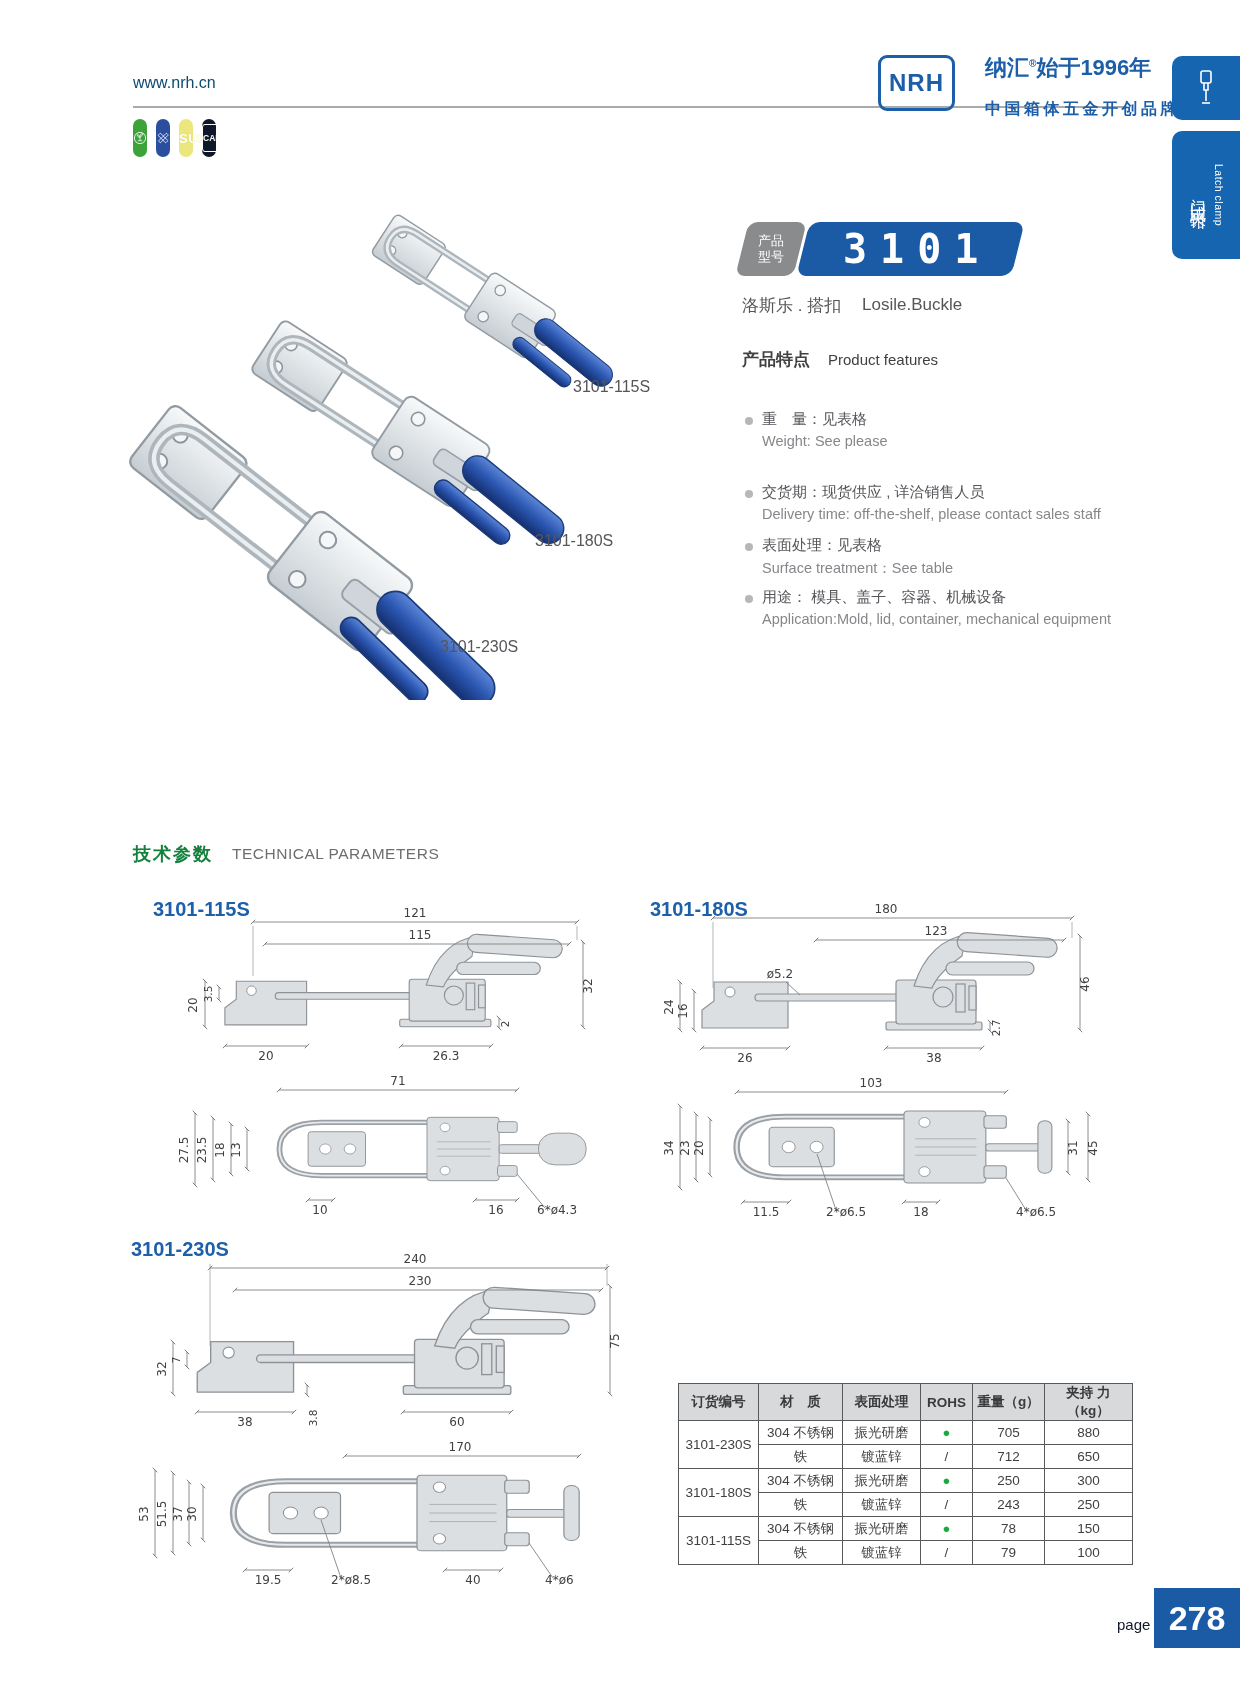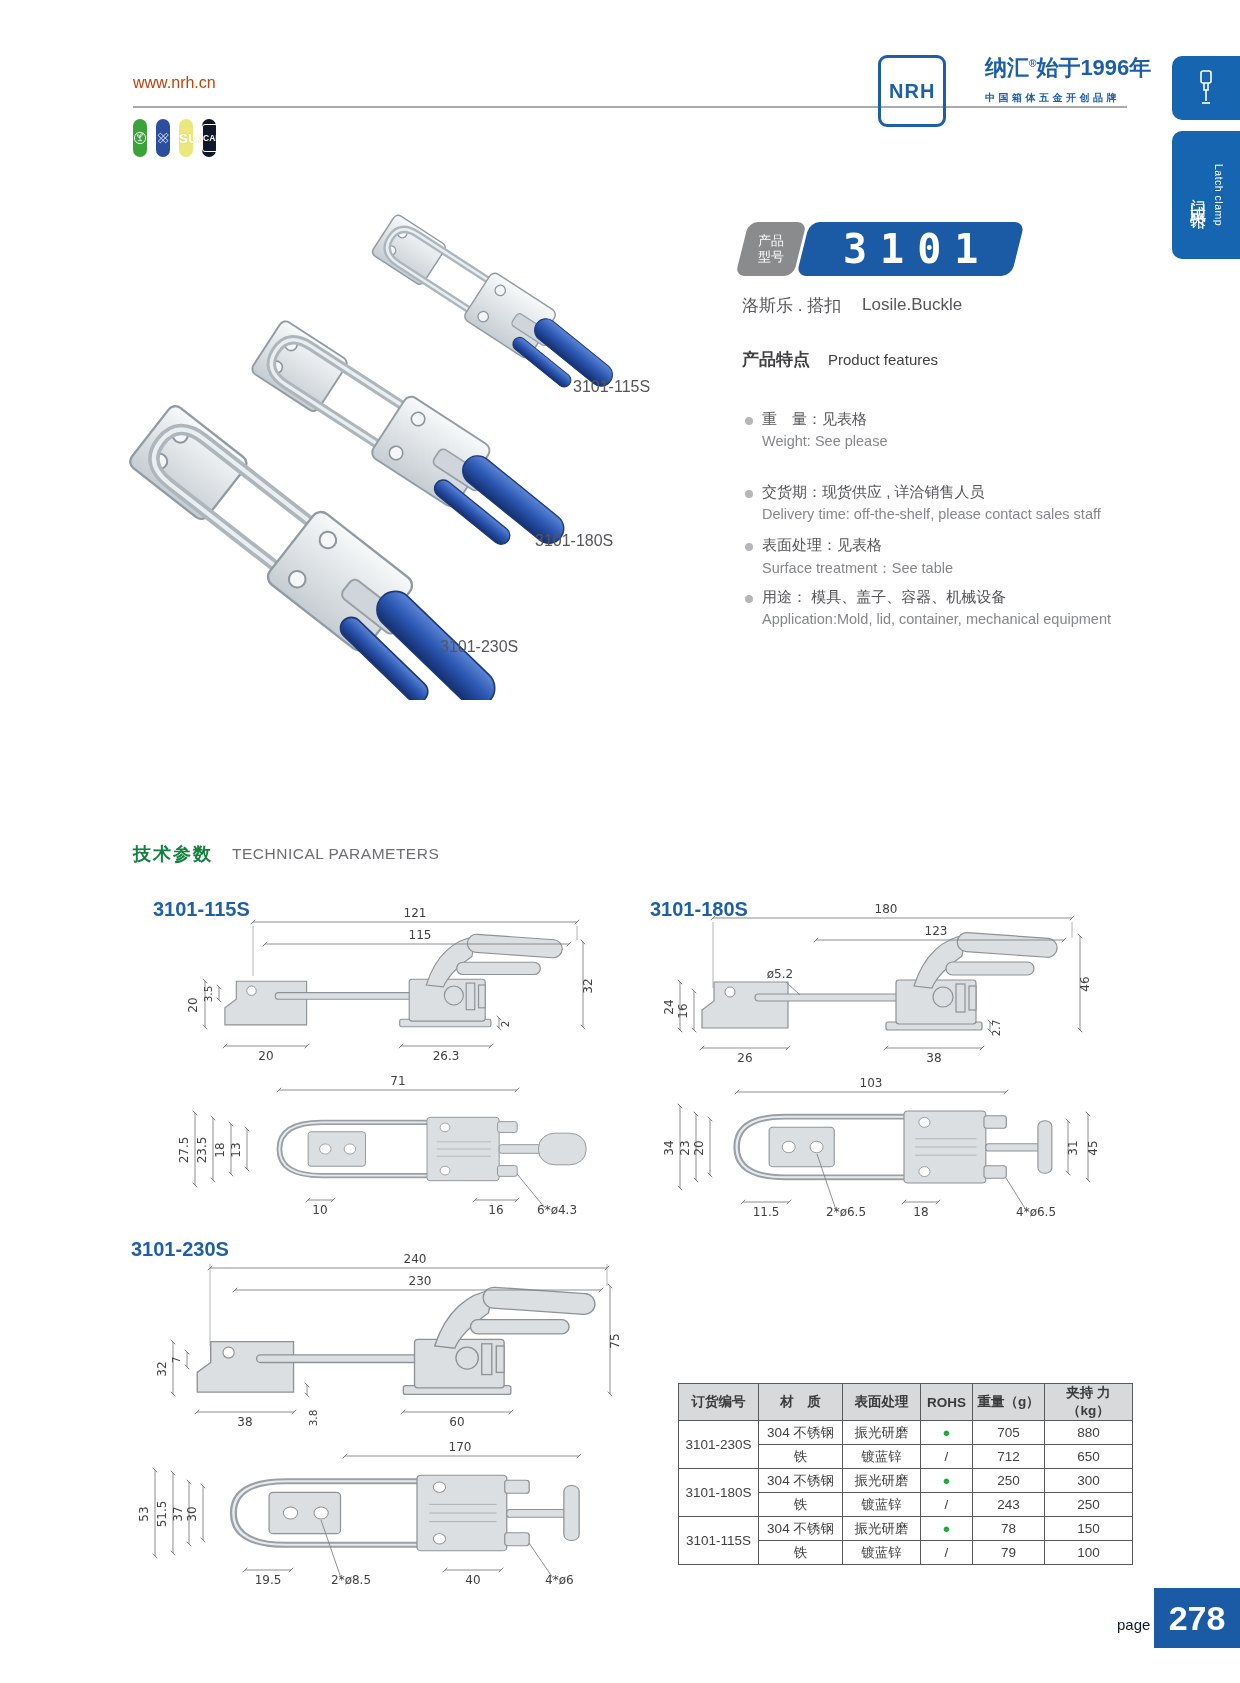--- a/index.html
+++ b/index.html
@@ -1,38 +1,38 @@
 <!DOCTYPE html>
 <html><head>
 <meta charset="utf-8">
 <style>
   html,body{margin:0;padding:0;background:#e8e8e8}
   .page{position:relative;width:1240px;height:1683px;background:#fff;overflow:hidden;
         font-family:"Liberation Sans","DejaVu Sans",sans-serif;margin:0 auto}
   .abs{position:absolute}
 
   
-  .site{left:133px;top:74px;font-size:16px;color:#c2410c;text-decoration:none}
+  .site{left:133px;top:74px;font-size:16px;color:#0c4a6e;text-decoration:none}
   .rule{left:133px;top:106px;width:994px;height:2px;background:#a8aaad}
   .badges{left:133px;top:119px;display:flex;gap:9px}
   .badge{width:14px;height:38px;border-radius:13px;display:flex;align-items:center;justify-content:flex-start;
          color:#fff;font-weight:bold}
   .badge.eco{background:#3ca23a}
   .badge.tools{background:#2b4f9e}
   .badge.sus{background:#ebe77d;font-size:13px;letter-spacing:.5px;color:#fff;text-shadow:0 0 1px #d8d258}
   .badge.cad{background:#0f172a}
   .cad-doc{border:1.7px solid #fff;border-radius:3px;width:21px;height:26px;display:flex;align-items:center;
            justify-content:center;font-size:8.5px;font-weight:bold;color:#fff}
 
   .logo-box{left:878px;top:55px;border:3px solid #1c5fa8;border-radius:9px;height:42px;line-height:42px;
-            padding:12px 8px;font-size:20px;font-weight:bold;color:#1c5fa8;letter-spacing:1px}
+            padding:4px 8px;font-size:24px;font-weight:bold;color:#1c5fa8;letter-spacing:1px}
   .brand{left:985px;top:53px;color:#1c5fa8;width:200px}
   .brand-line1{font-size:22px;font-weight:bold;white-space:nowrap}
   .brand-line1 .reg{font-size:10px;vertical-align:super}
-  .brand-line2{font-size:10px;letter-spacing:3.5px;font-weight:bold;margin-top:8px;white-space:nowrap}
+  .brand-line2{font-size:16px;letter-spacing:3.5px;font-weight:bold;margin-top:16px;white-space:nowrap}
 
   
   .tab{left:1172px;width:68px;background:#1565b0;border-radius:10px 0 0 10px;position:absolute}
   .tab1{top:56px;height:64px;display:flex;align-items:center;justify-content:center}
   .tab2{top:131px;height:128px;display:flex;flex-direction:row;align-items:center;justify-content:center;gap:5px}
   .tab2 .cn{writing-mode:vertical-rl;color:#fff;font-size:16px;letter-spacing:4px}
   .tab2 .en{writing-mode:vertical-rl;color:#fff;font-size:10.5px;letter-spacing:.5px}
 
   
   .pbadge-gray{left:742px;top:222px;width:58px;height:54px;background:#8a8b8d;transform:skewX(-14deg);

